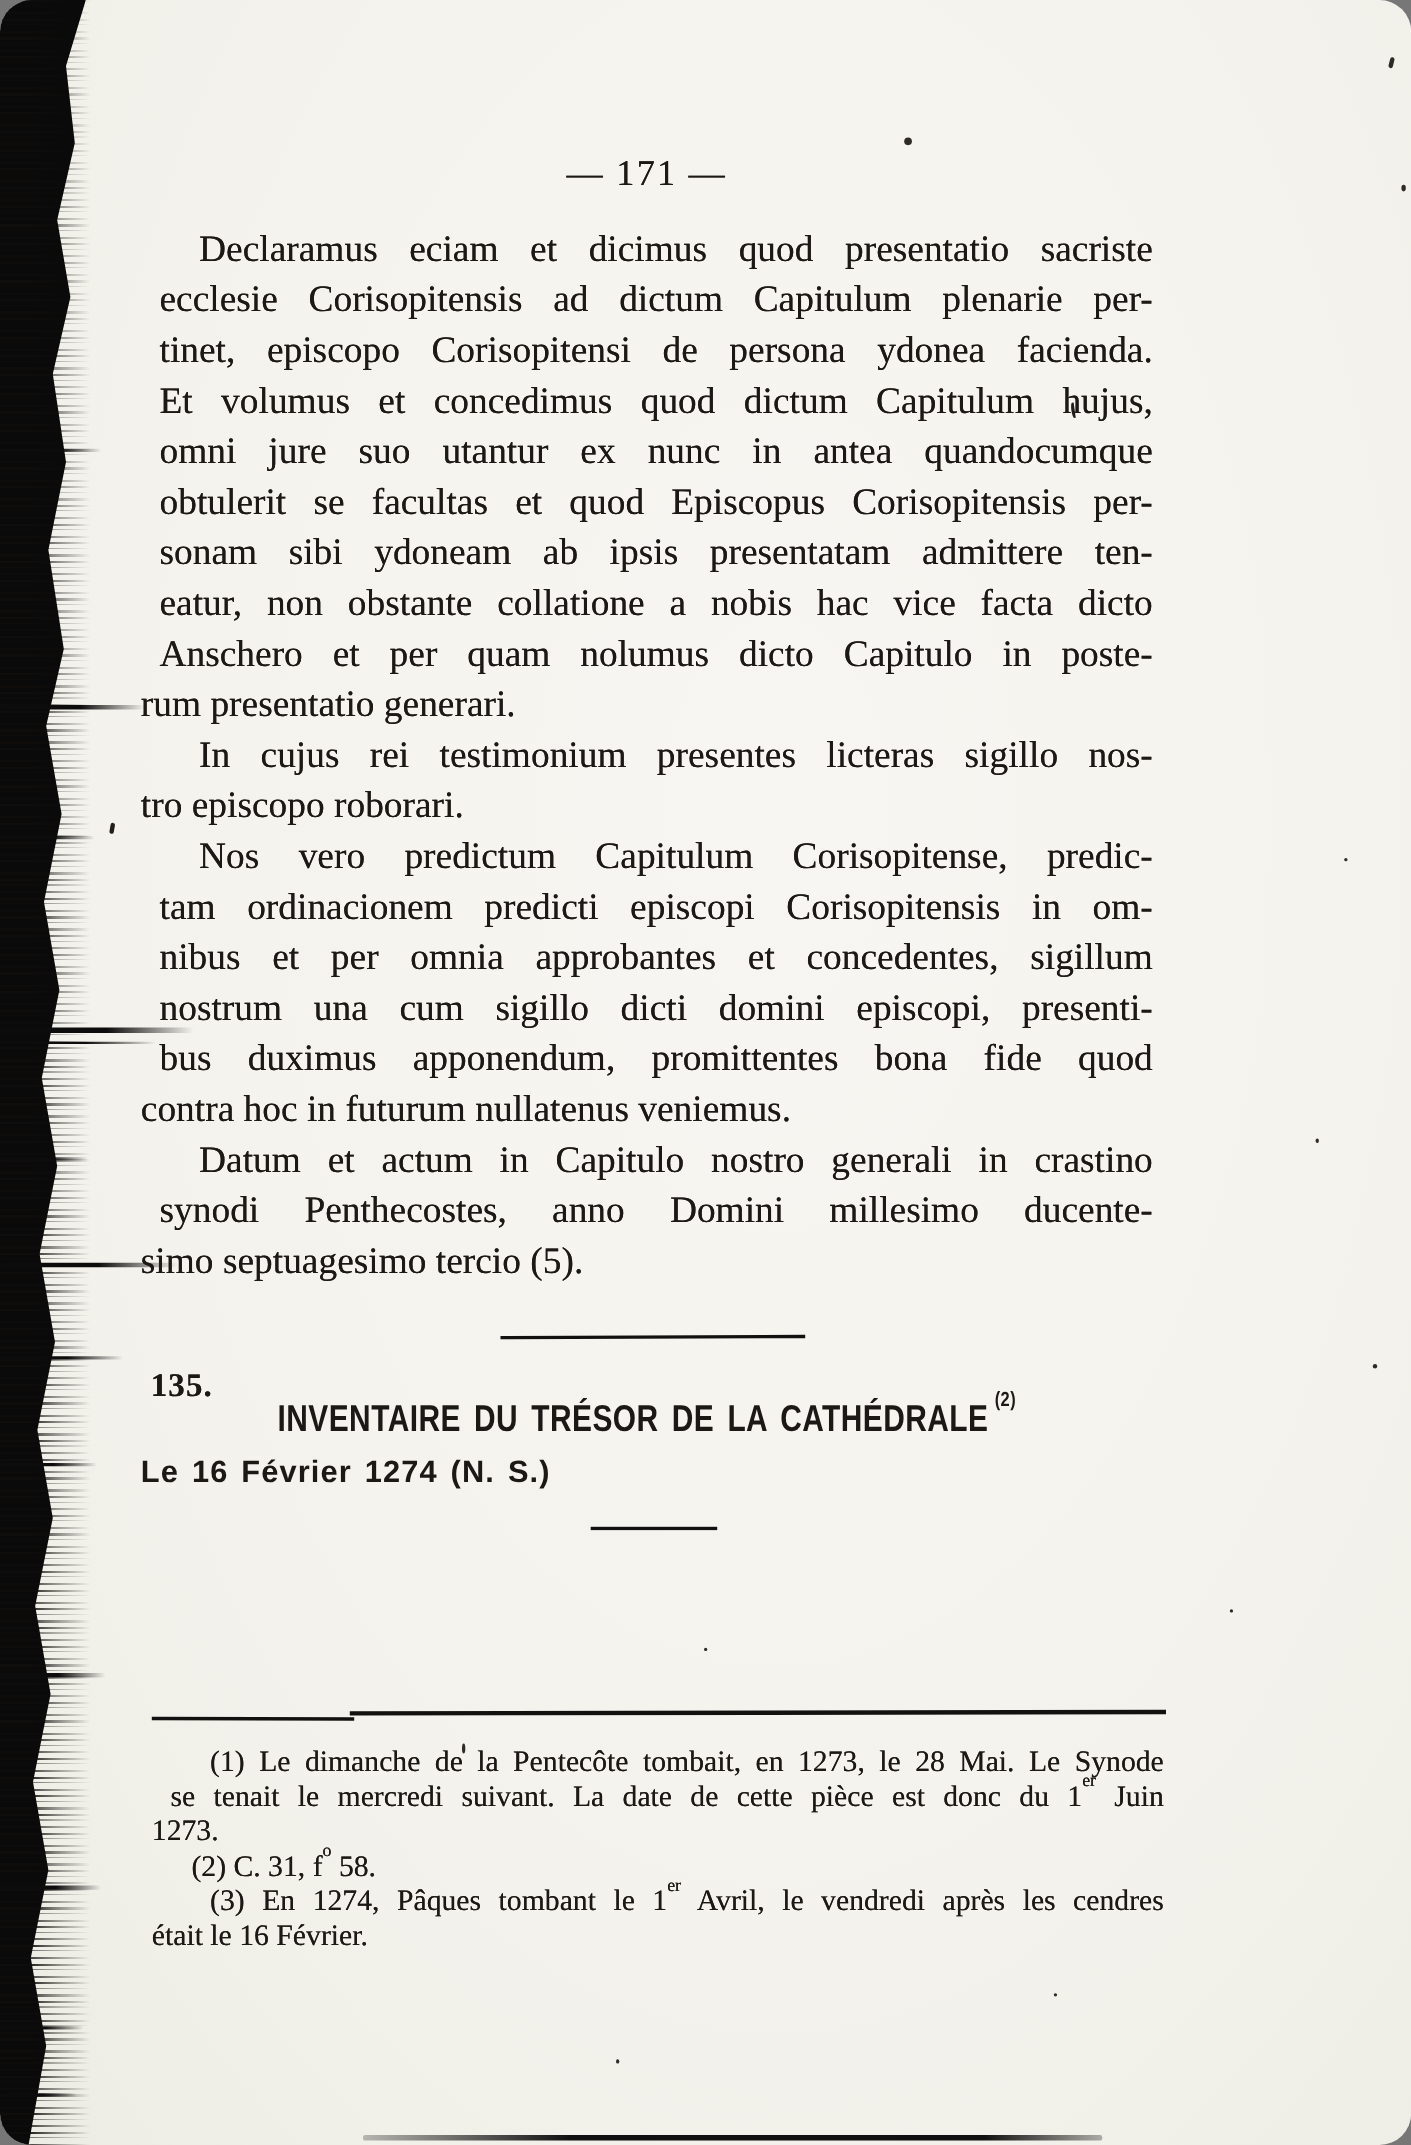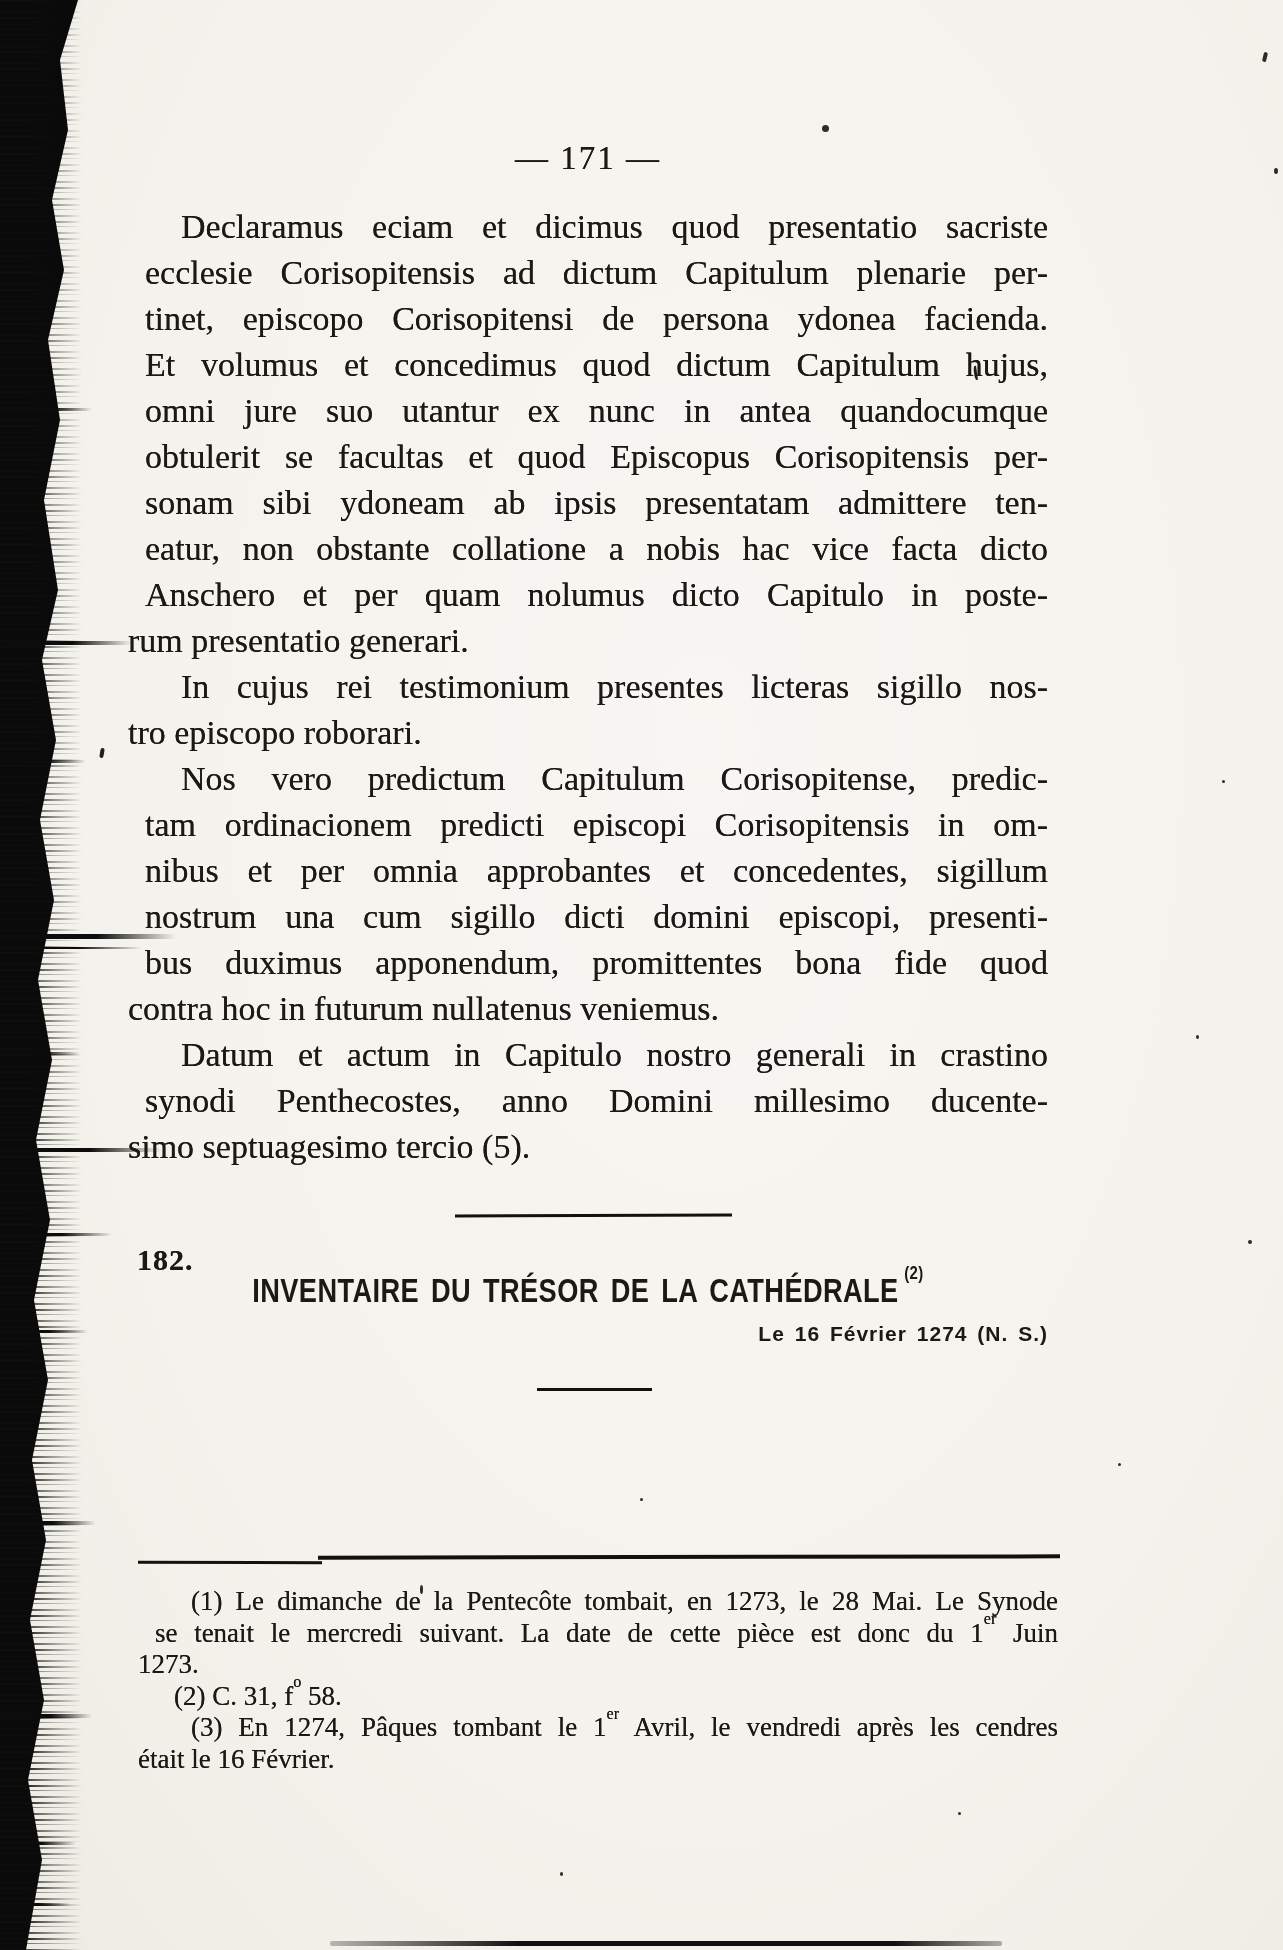--- a/index.html
+++ b/index.html
@@ -4,20 +4,21 @@
 <style>
   html,body{margin:0;padding:0;background:#777;}
   .page{
     position:relative;
     width:1283px;height:1950px;
     margin:0 auto;
     background:radial-gradient(ellipse at 55% 38%, #f7f6f2 0%, #f3f2ec 62%, #edecE4 100%);
     overflow:hidden;
     font-family:"Liberation Serif","DejaVu Serif",serif;
     color:#1b1815;
+    border-radius:29px;
   }
   
   .band-base{
     position:absolute;left:0;top:0;width:80px;height:1950px;background:#0a0a0a;
     clip-path:polygon(0 0,78px 0,60px 60px,68px 130px,52px 200px,64px 270px,48px 340px,60px 420px,44px 500px,58px 590px,42px 660px,56px 740px,40px 820px,54px 900px,38px 980px,52px 1060px,36px 1140px,50px 1220px,34px 1300px,48px 1380px,32px 1460px,46px 1540px,30px 1620px,44px 1700px,28px 1780px,42px 1860px,26px 1950px,0 1950px);
   }
   .band-fringe{
     position:absolute;left:0;top:0;width:100px;height:1950px;
     background:repeating-linear-gradient(to bottom,
       rgba(16,14,12,.9) 0 2px, rgba(16,14,12,0) 2px 5px,
@@ -54,23 +55,23 @@
   }
   .section-title{
     position:absolute;left:128px;top:1271px;width:920px;text-align:center;
     font-family:"Liberation Sans","DejaVu Sans",sans-serif;font-weight:bold;
     font-size:34px;letter-spacing:.5px;word-spacing:5px;
     transform:scaleX(.8);transform-origin:50% 50%;
     white-space:nowrap;
   }
   .section-title .tref{font-size:55%;top:-0.55em;margin-left:7px;}
   .section-subtitle{
-    position:absolute;left:128px;top:1322px;width:920px;text-align:right;
+    position:absolute;left:128px;top:1322px;width:920px;text-align:left;
     font-family:"Liberation Sans","DejaVu Sans",sans-serif;font-weight:bold;
-    font-size:21px;letter-spacing:1px;word-spacing:3px;
+    font-size:28px;letter-spacing:1px;word-spacing:3px;
   }
   .rule-entry{position:absolute;left:455px;top:1214px;width:277px;height:3px;background:#121110;transform:rotate(-.2deg);}
   .rule-title{position:absolute;left:537px;top:1388px;width:115px;height:3px;background:#121110;}
   .fsep-a{left:138px;top:1561px;width:184px;height:3px;transform:rotate(.15deg);}
   .fsep-b{left:318px;top:1555px;width:742px;height:4px;transform:rotate(-.1deg);}
   .mark{position:absolute;background:#211d1a;}
 </style>
 </head>
 <body>
 
@@ -128,21 +129,21 @@
       <div class="tline just">nostrum una cum sigillo dicti domini episcopi, presenti-</div>
       <div class="tline just">bus duximus apponendum, promittentes bona fide quod</div>
       <div class="tline nojust">contra hoc in futurum nullatenus veniemus.</div>
       <div class="tline indent just">Datum et actum in Capitulo nostro generali in crastino</div>
       <div class="tline just">synodi Penthecostes, anno Domini millesimo ducente-</div>
       <div class="tline nojust">simo septuagesimo tercio (5).</div>
     </div>
 
   <div class="rule-entry"></div>
 
-  <div class="section-number scan-text">182.</div>
+  <div class="section-number scan-text">135.</div>
   <div class="section-title"><span>INVENTAIRE DU TRÉSOR DE LA CATHÉDRALE</span><sup class="tref">(2)</sup></div>
   <div class="section-subtitle">Le 16 Février 1274 (N. S.)</div>
 
   <div class="rule-title"></div>
 
 
   <div class="sep-rule fsep-a"></div>
   <div class="sep-rule fsep-b"></div>
 
   <div class="footnote-block scan-text">

